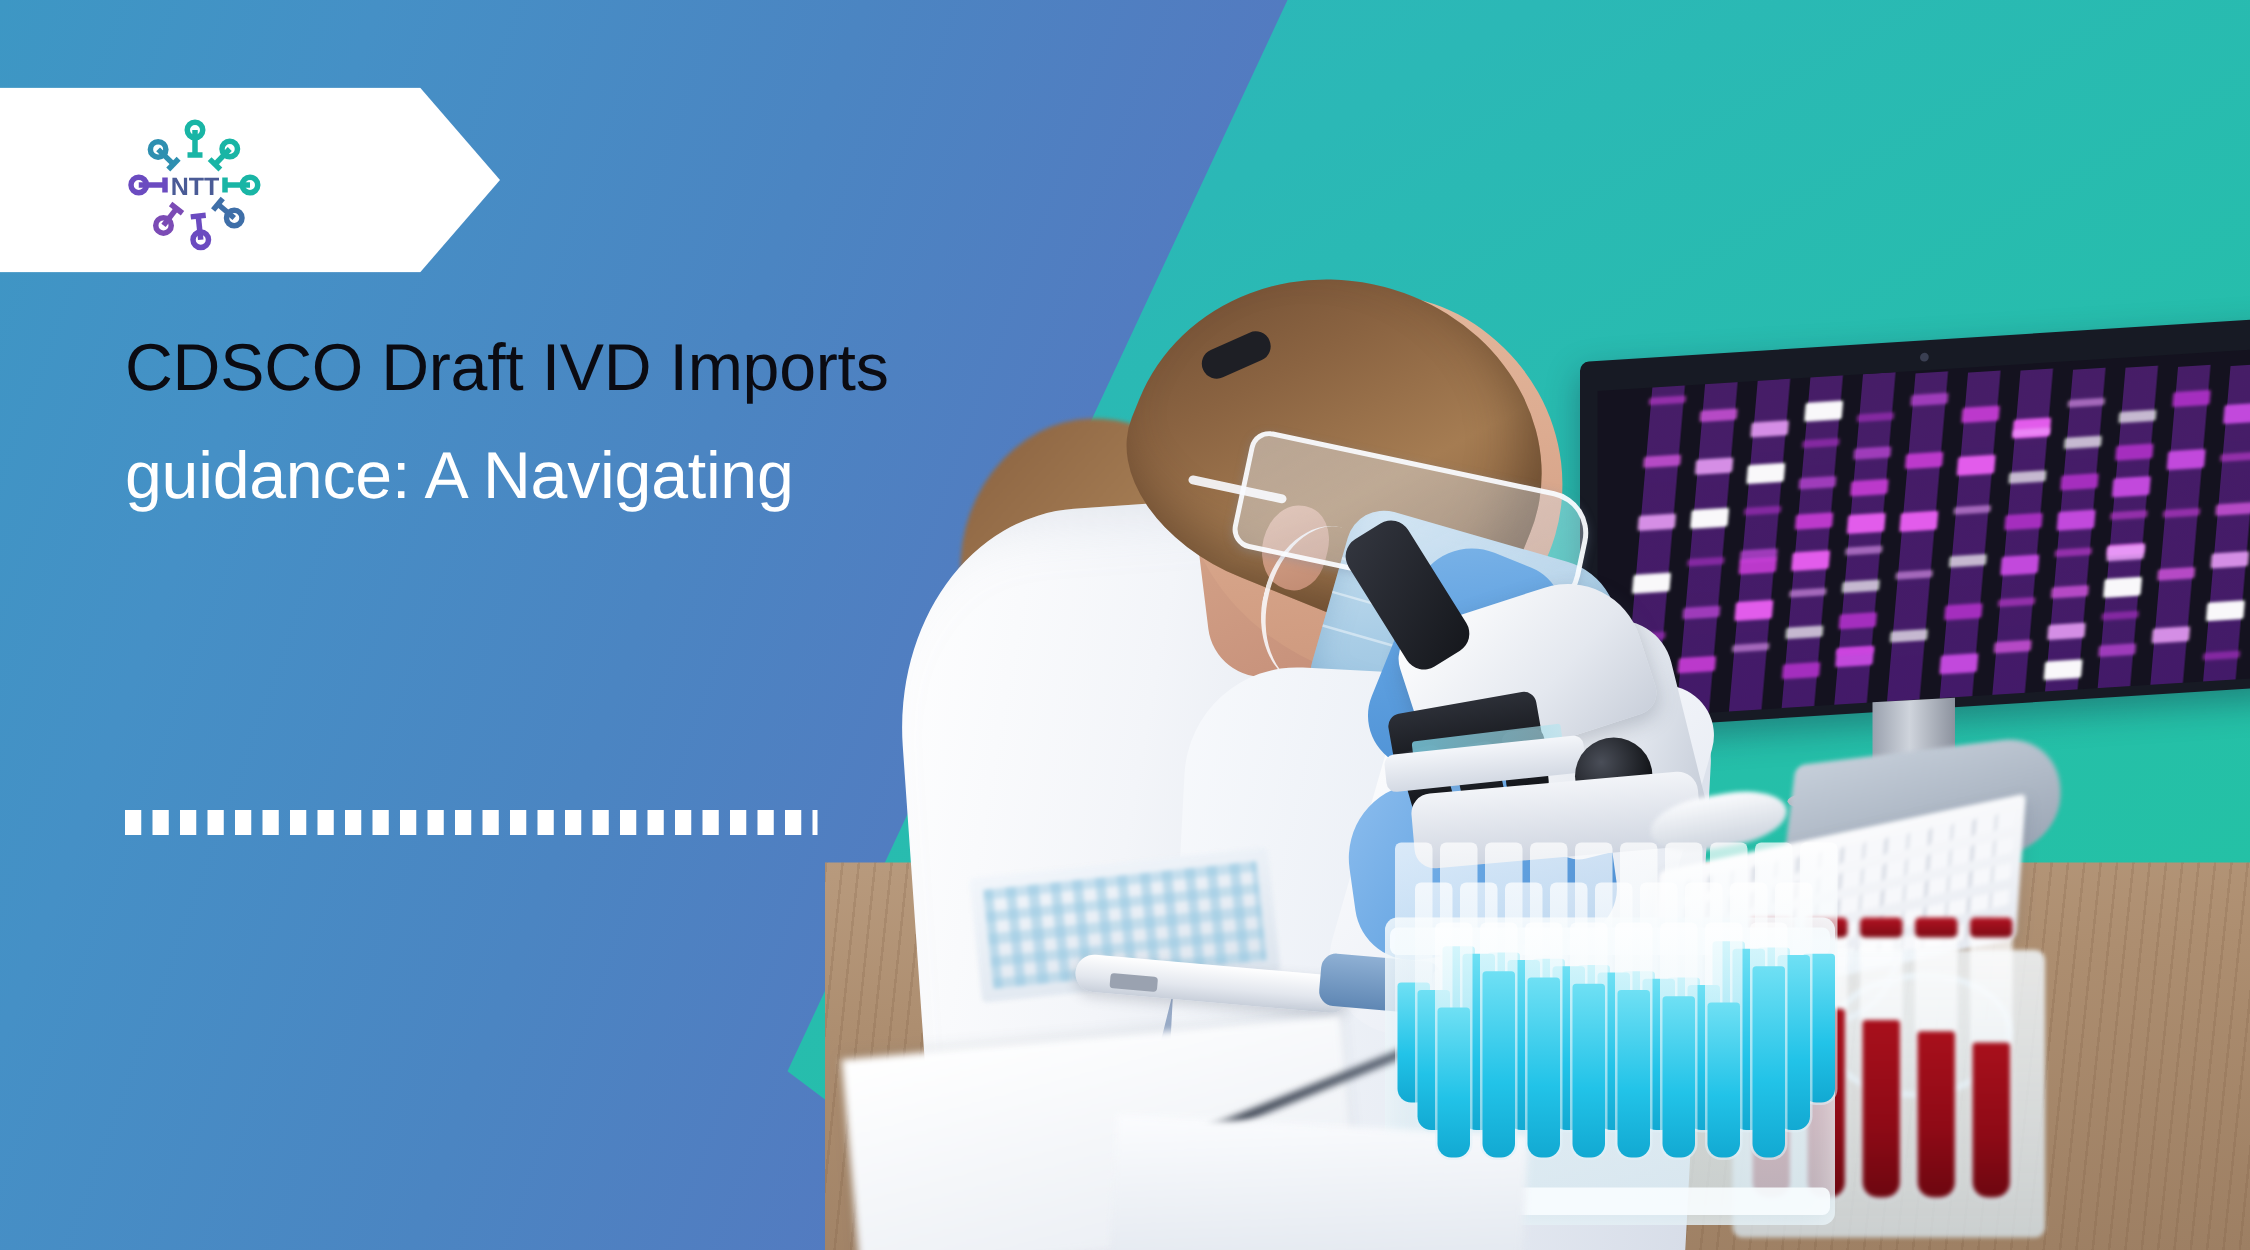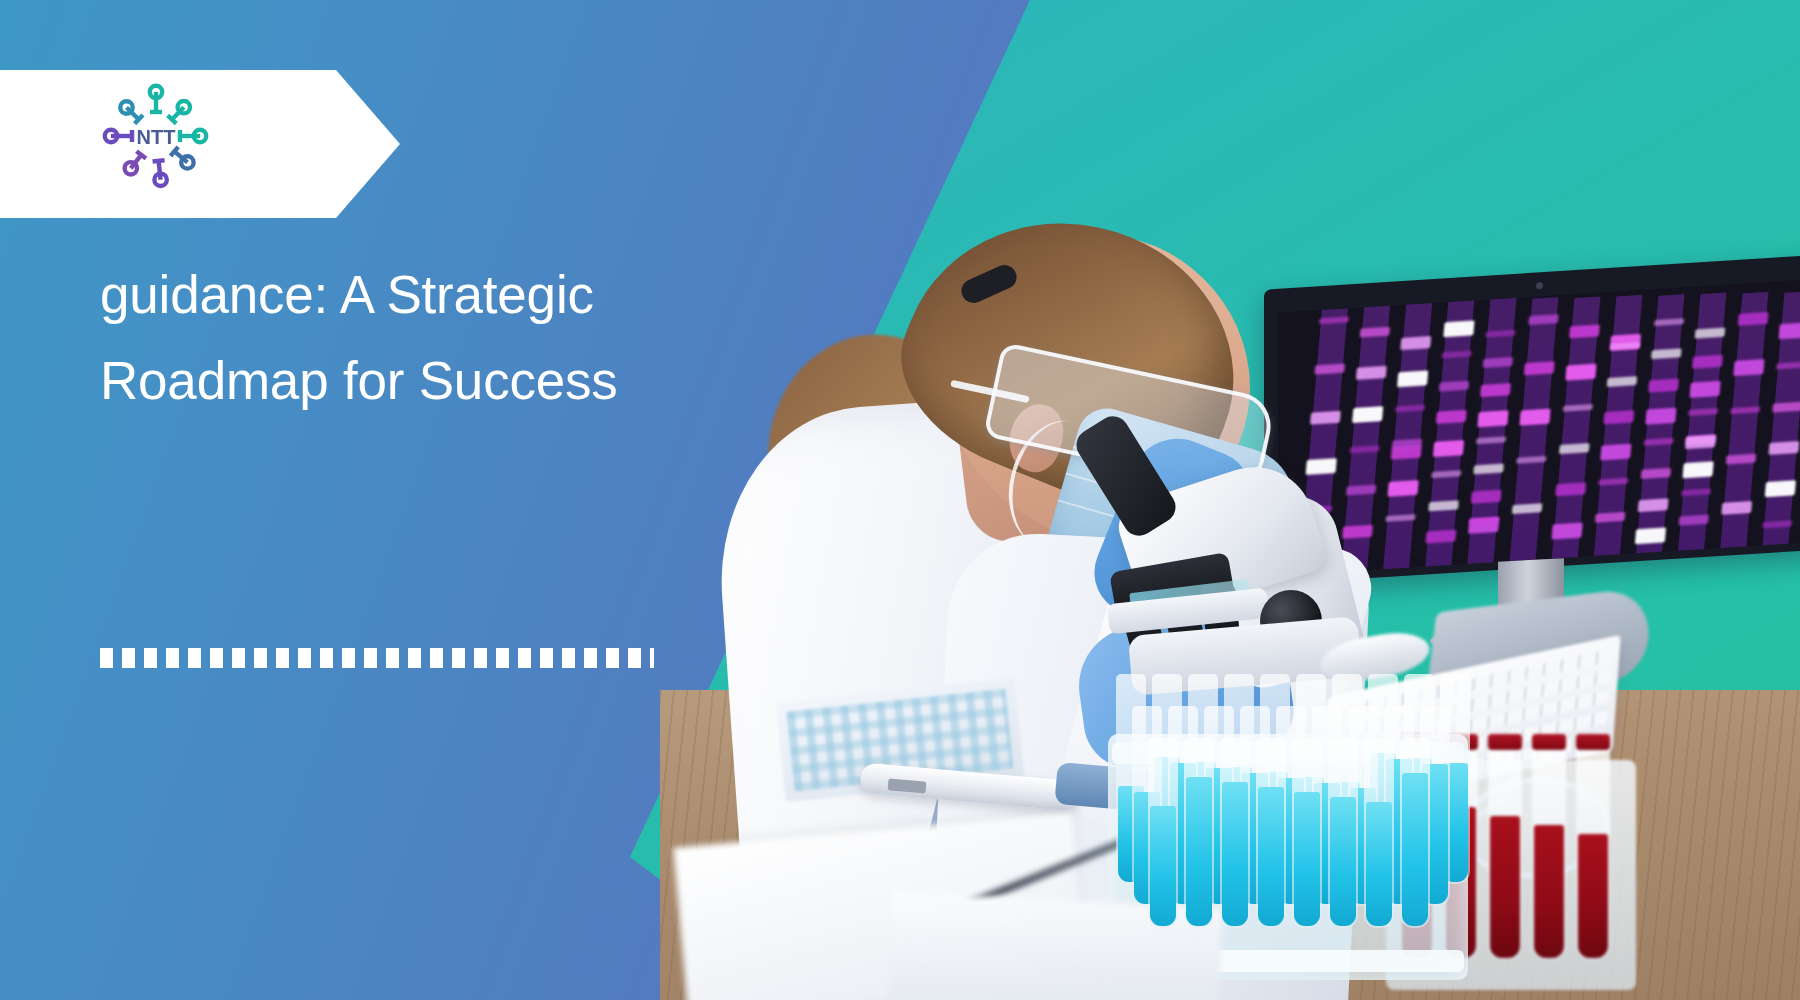--- a/index.html
+++ b/index.html
@@ -42,21 +42,21 @@
   .banner{
     position:absolute;
     left:-20px; top:70px;
     width:440px; height:148px;
     background:#ffffff;
     clip-path:polygon(0 0, 356px 0, 420px 74px, 356px 148px, 0 148px);
     z-index:6;
   }
   .logo-wrap{
     position:absolute;
-    left:98px; top:80px;
+    left:98px; top:92px;
     width:116px; height:116px;
     z-index:7;
   }
   .logo-wrap svg{ display:block; width:116px; height:116px; }
 
   
   .headline{
     position:absolute;
     left:100px; top:252px;
     width:740px;
@@ -776,22 +776,22 @@
           <circle cx="13.0" cy="56.0" r="6.2" fill="none" stroke="#6b4bc0" stroke-width="4.4"></circle>
           <line x1="28.5" y1="27.5" x2="40.7" y2="39.3" stroke="#2e8fb0" stroke-width="4.4" stroke-linecap="butt"></line>
           <line x1="44.9" y1="35.0" x2="36.6" y2="43.6" stroke="#2e8fb0" stroke-width="4.4" stroke-linecap="butt"></line>
           <circle cx="28.5" cy="27.5" r="6.2" fill="none" stroke="#2e8fb0" stroke-width="4.4"></circle>
         </g>
       <text x="58" y="64" text-anchor="middle" font-family="Liberation Sans, sans-serif" font-size="20" font-weight="700" fill="#4a5b96">NTT</text>
     </svg>
   </div>
 
   <div class="headline">
-    <span class="ln">guidance: A Strategic</span>
-    <span class="ln">Roadmap for Success</span>
+    <span class="ln dark">CDSCO Draft IVD Imports</span>
+    <span class="ln">guidance: A Navigating</span>
   </div>
 
   <div class="dashrule" id="dashrule">
       <i style="background: rgb(255, 255, 255);"></i>
       <i style="background: rgb(255, 255, 255);"></i>
       <i style="background: rgb(255, 255, 255);"></i>
       <i style="background: rgb(255, 255, 255);"></i>
       <i style="background: rgb(255, 255, 255);"></i>
       <i style="background: rgb(255, 255, 255);"></i>
       <i style="background: rgb(255, 255, 255);"></i>

